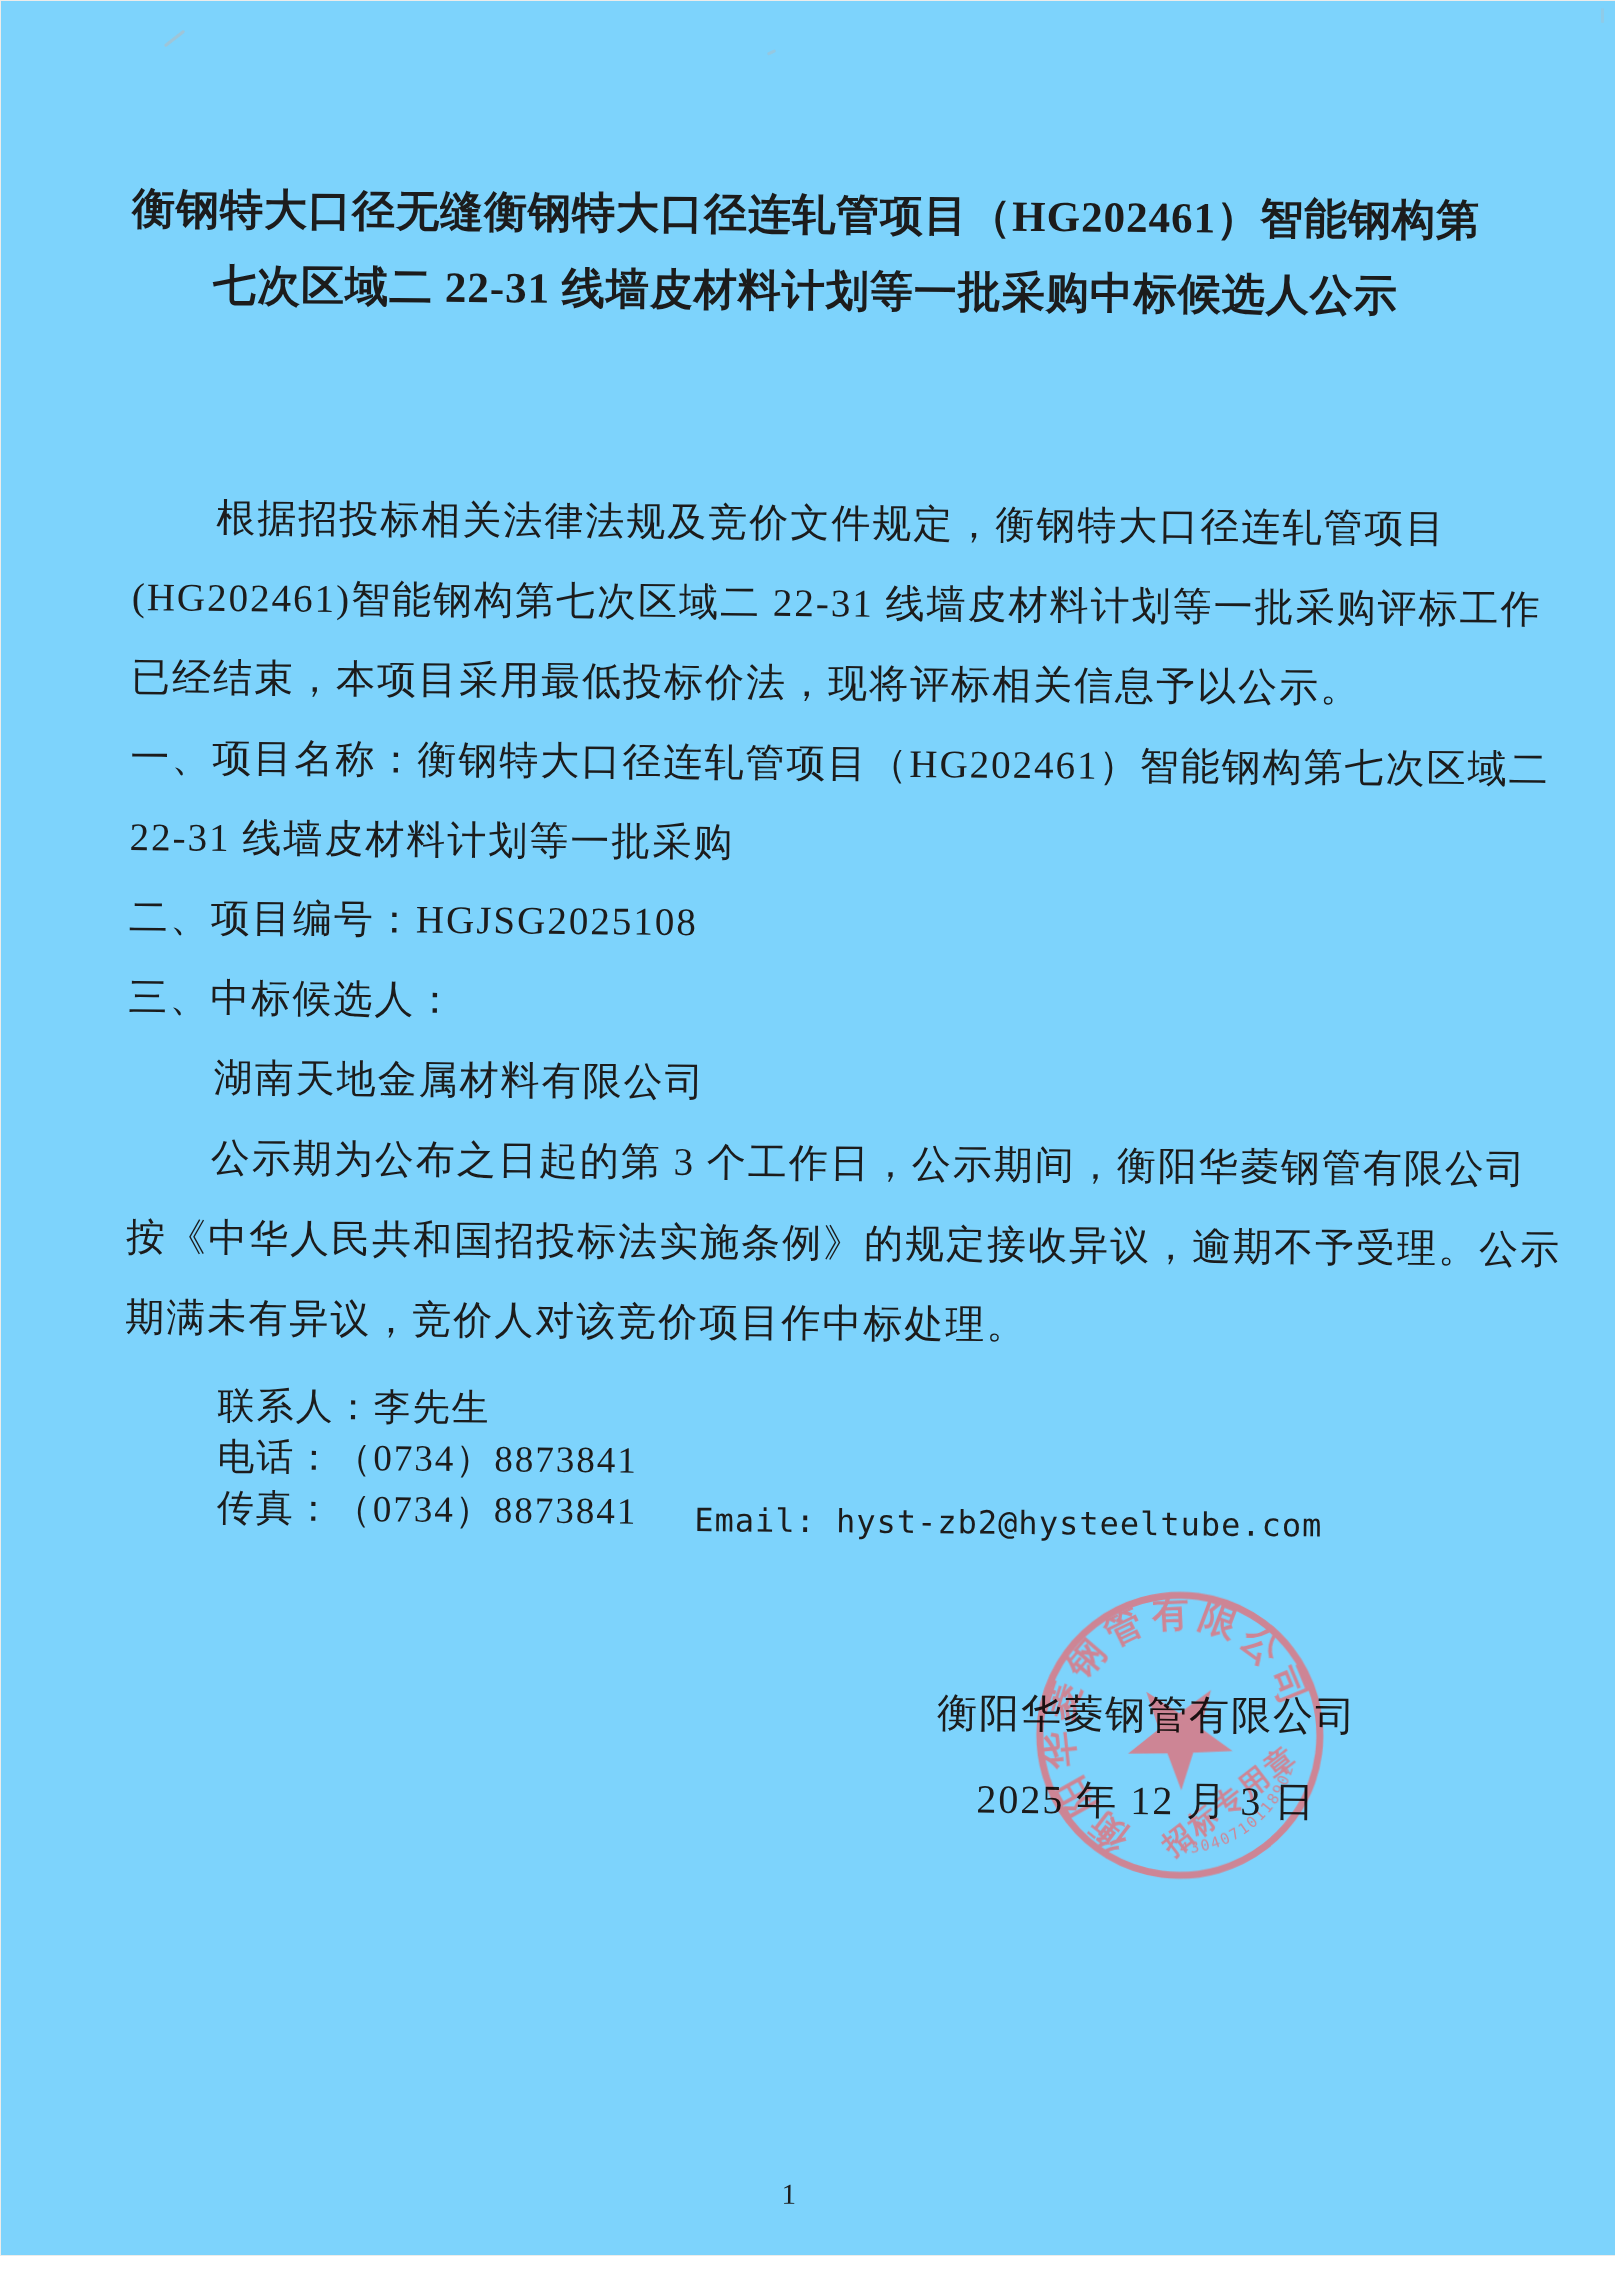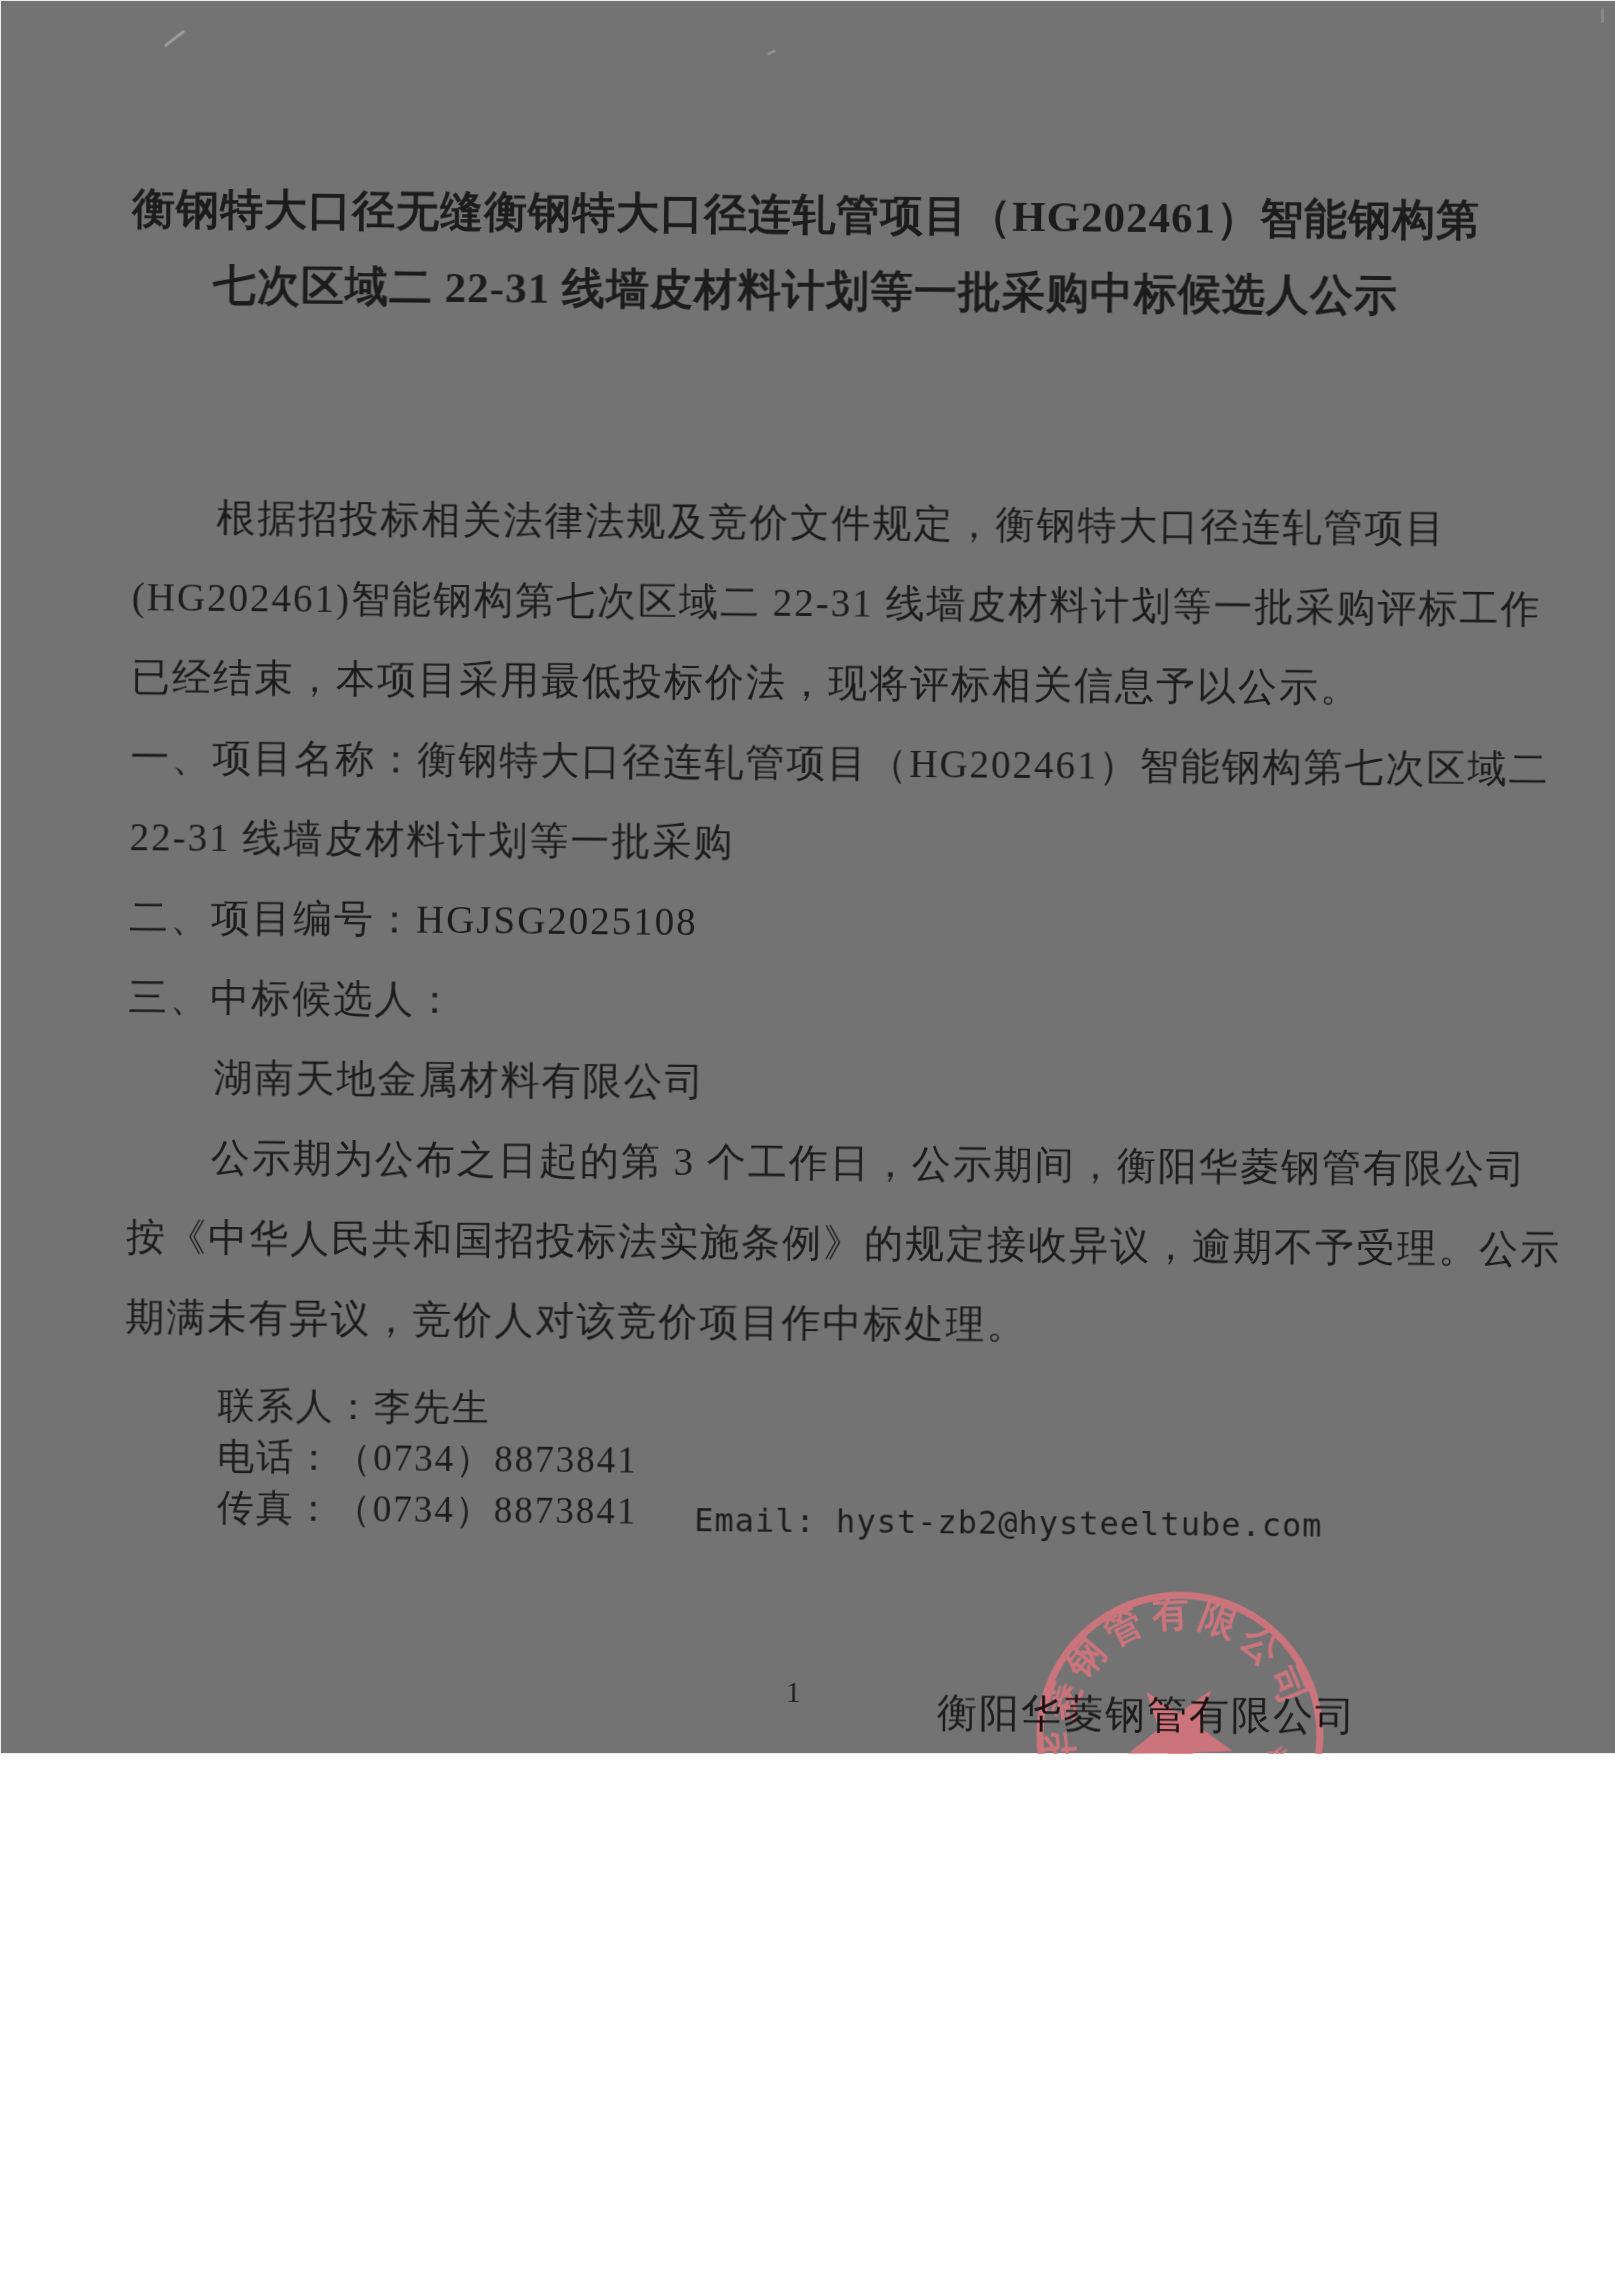--- a/index.html
+++ b/index.html
@@ -1,21 +1,21 @@
 <!DOCTYPE html>
 <html><head>
 <meta charset="utf-8">
 <style>
   * { margin: 0; padding: 0; box-sizing: border-box; }
   html, body { background: #ffffff; }
   .page {
     position: relative;
     width: 1616px;
-    height: 1754px;
-    background: #737373;
+    height: 2256px;
+    background: #7dd3fc;
     overflow: hidden;
     font-family: "Liberation Serif", "DejaVu Serif", serif;
     color: #1c1c1c;
     box-shadow: inset 0 0 0 1px #ececea;
   }
   .tilt {
     position: absolute;
     inset: 0;
     transform: rotate(0.5deg);
     transform-origin: 50% 0;

